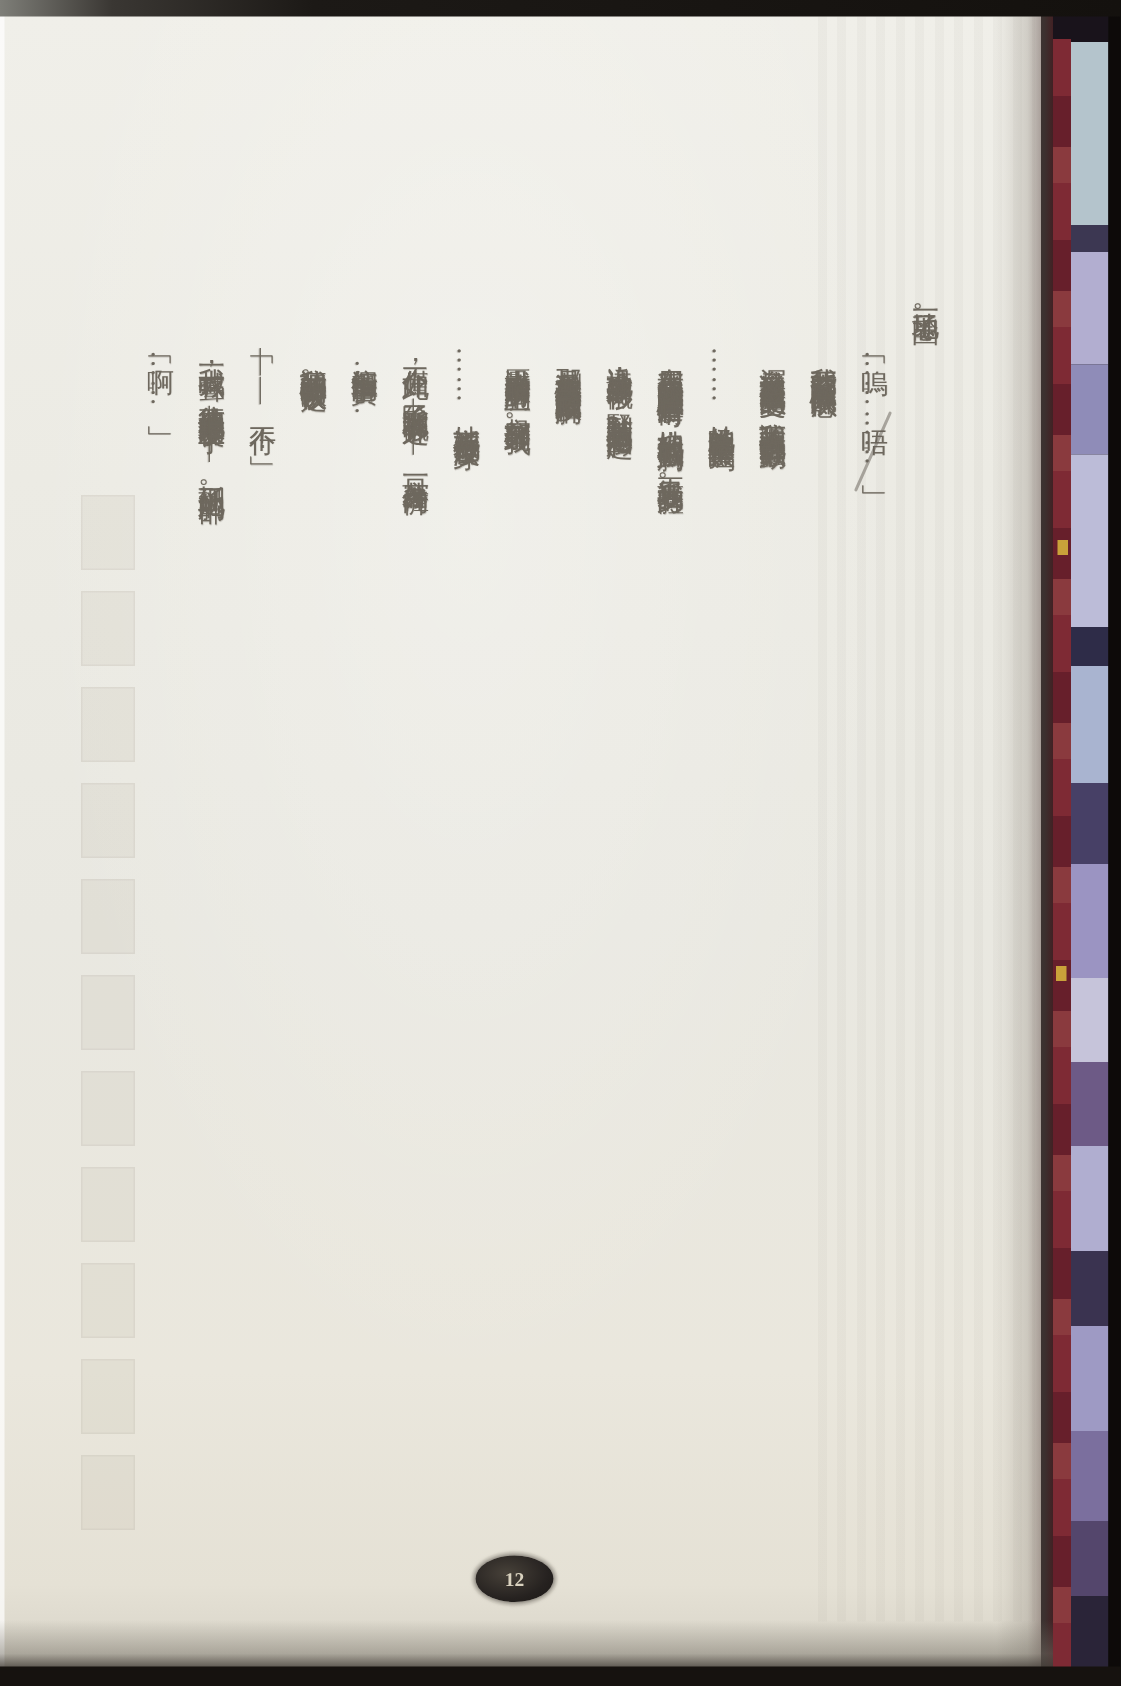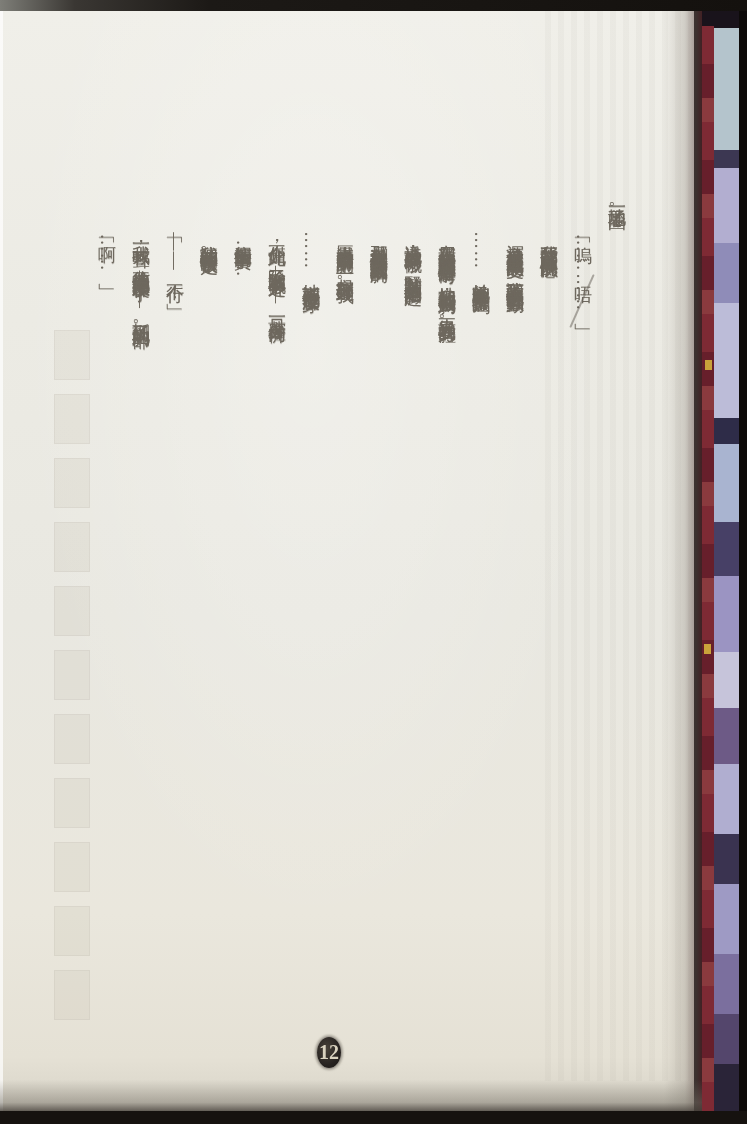--- a/index.html
+++ b/index.html
@@ -51,24 +51,24 @@
     position:absolute;top:194px;left:78px;width:556px;height:806px;
     writing-mode:vertical-rl;
     font-size:18px;line-height:34px;letter-spacing:1.2px;
     color:var(--ink);
     text-shadow:.3px .3px .5px rgba(110,104,94,.35);
   }
   .text-block p{margin:0;padding:0;}
   .text-block p.indent{text-indent:37px;}
   
   .page-badge{
-    position:absolute;left:317px;top:1037px;width:24px;height:31px;
+    position:absolute;left:317px;top:1037px;width:52px;height:31px;
     border-radius:50%;
     background:radial-gradient(ellipse at 40% 38%,#474139 0%,#262220 62%,#1a1714 100%);
-    color:#d9d2bf;font-size:20px;font-weight:bold;
+    color:#d9d2bf;font-size:13px;font-weight:bold;
     display:flex;align-items:center;justify-content:center;
     box-shadow:0 0 3px 1px rgba(45,40,34,.55),0 0 0 3px rgba(205,200,186,.22);
   }
   
   .slash-mark{position:absolute;left:581px;top:272px;width:2px;height:58px;
     background:rgba(100,94,86,.5);transform:rotate(24deg);border-radius:2px;}
   .bleed-marks{position:absolute;left:54px;top:330px;width:38px;height:712px;}
   .bleed-marks>div{position:absolute;left:0;width:34px;height:48px;
     background:rgba(185,180,164,.16);border:1px solid rgba(165,160,145,.12);}
 </style>

